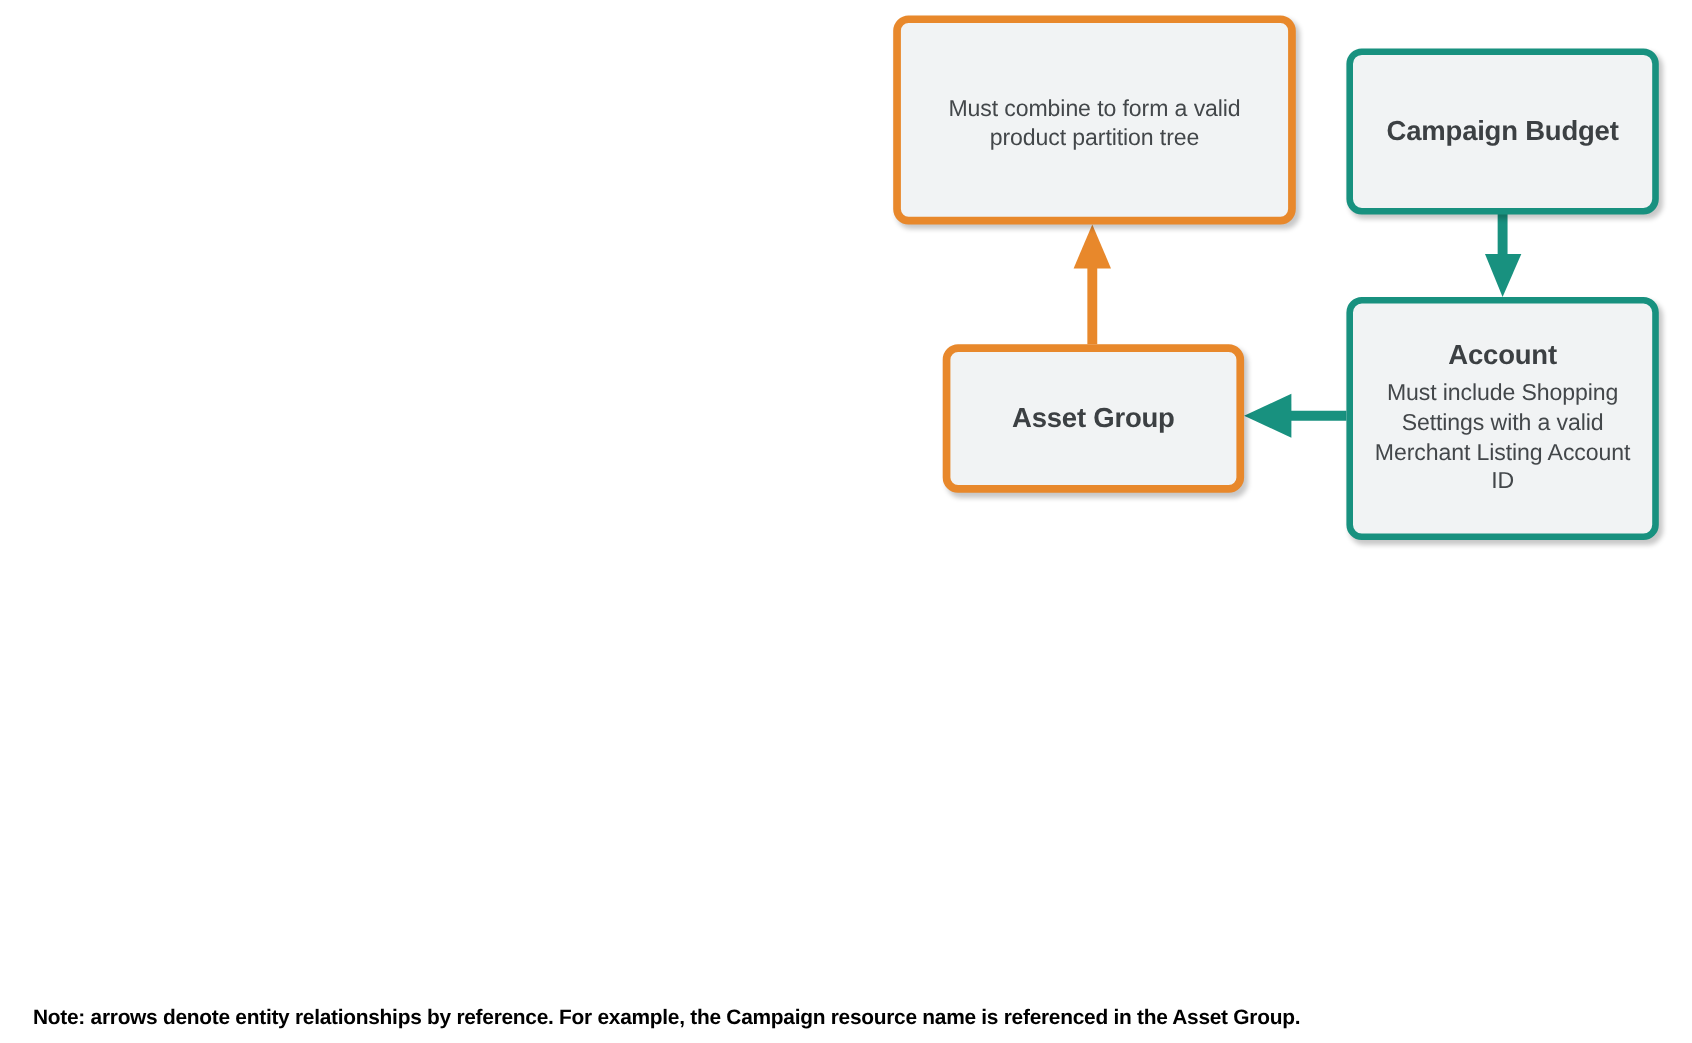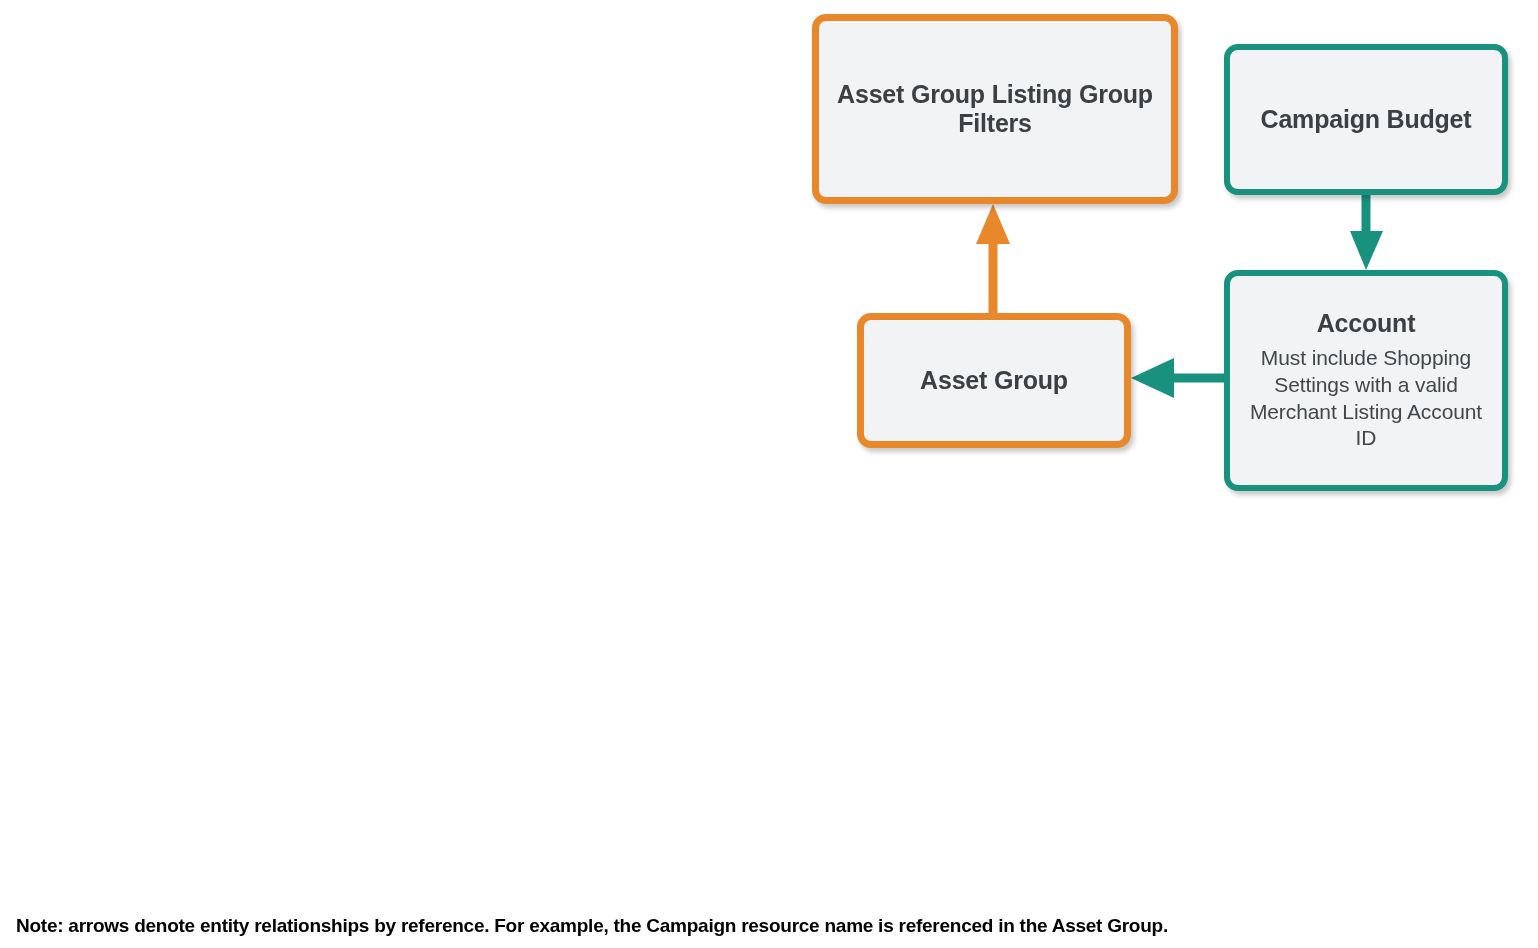--- a/index.html
+++ b/index.html
@@ -77,21 +77,21 @@
   svg#edges {
     position: absolute;
     left: 0; top: 0;
     width: 1538px;
     height: 948px;
     pointer-events: none;
   }
 
   #footnote {
     position: absolute;
-    left: 16px;
+    left: 30px;
     top: 915px;
     font-size: 19px;
     font-weight: bold;
     color: #000000;
     letter-spacing: -0.25px;
     white-space: nowrap;
   }
 </style>
 </head>
 <body>
@@ -110,21 +110,21 @@
       <polygon points="1366,270 1350,231 1383,231" fill="#18917f"></polygon>
     </g>
 
     <g>
       <line x1="1224" y1="378" x2="1172" y2="378" stroke="#18917f" stroke-width="9"></line>
       <polygon points="1131,378 1174,358 1174,398" fill="#18917f"></polygon>
     </g>
   </svg>
 
   <div class="node" id="node-asset-group-listing-group-filters" style="border-color: rgb(232, 136, 43);">
-    <div class="title">Asset Group Listing Group Filters</div>
+    <div class="subtitle">Must combine to form a valid product partition tree</div>
   </div>
 
   <div class="node" id="node-campaign-budget" style="border-color: rgb(24, 145, 127);">
     <div class="title">Campaign Budget</div>
   </div>
 
   <div class="node" id="node-asset-group" style="border-color: rgb(232, 136, 43);">
     <div class="title">Asset Group</div>
   </div>
 

